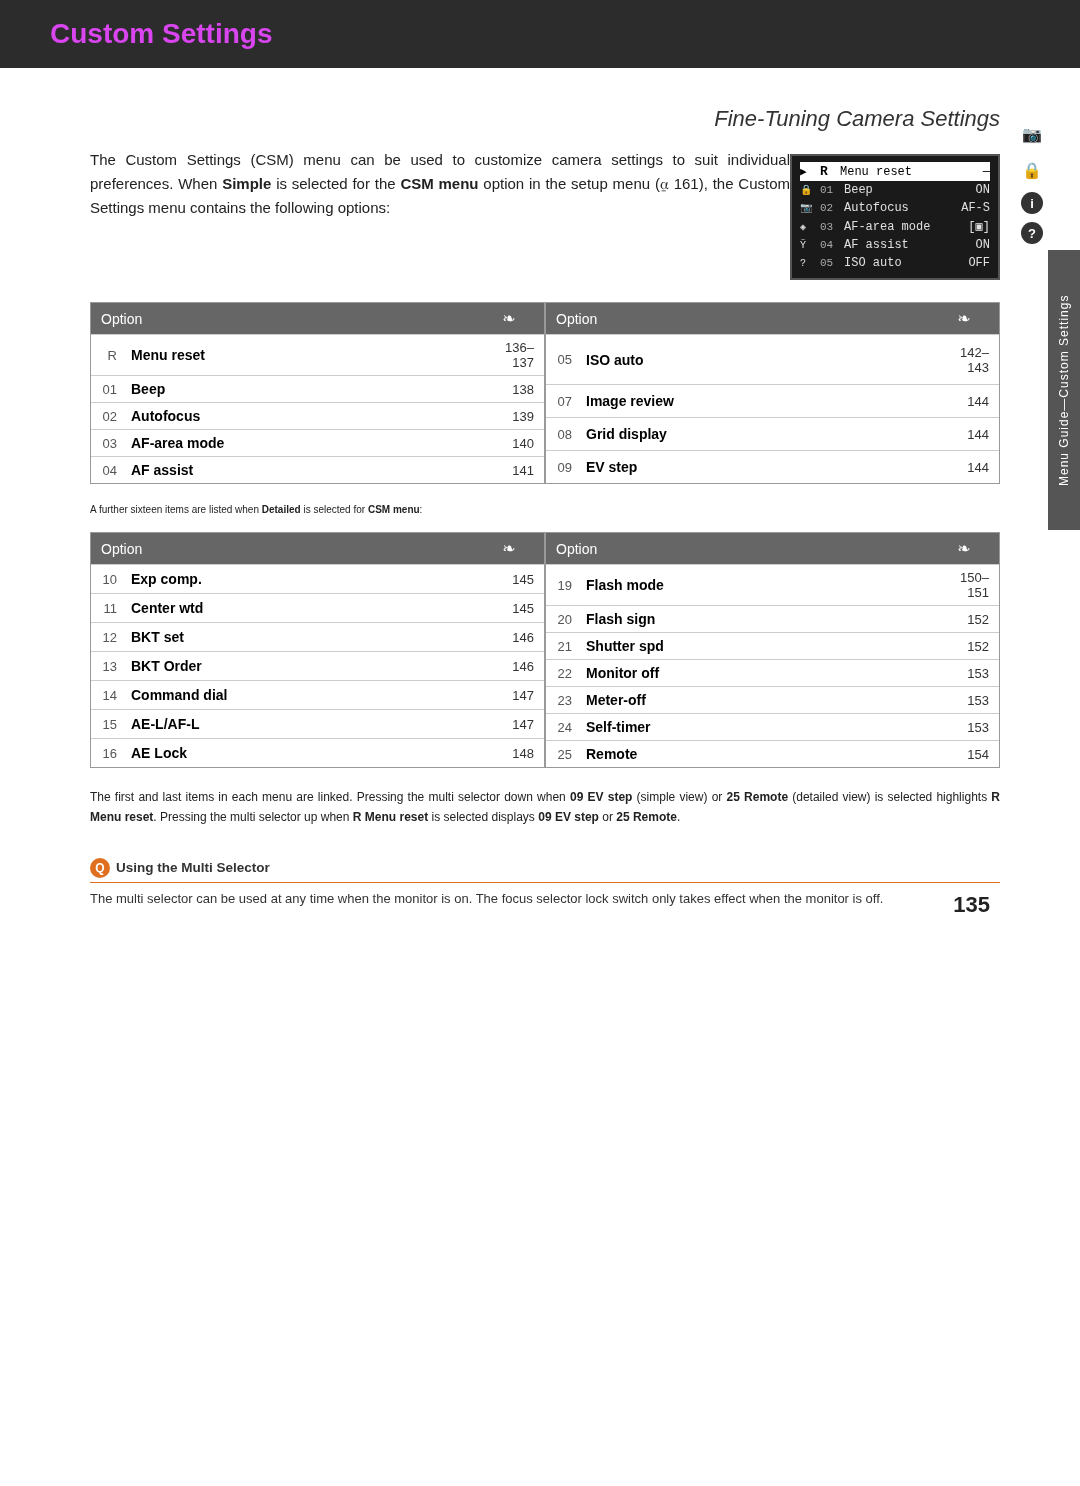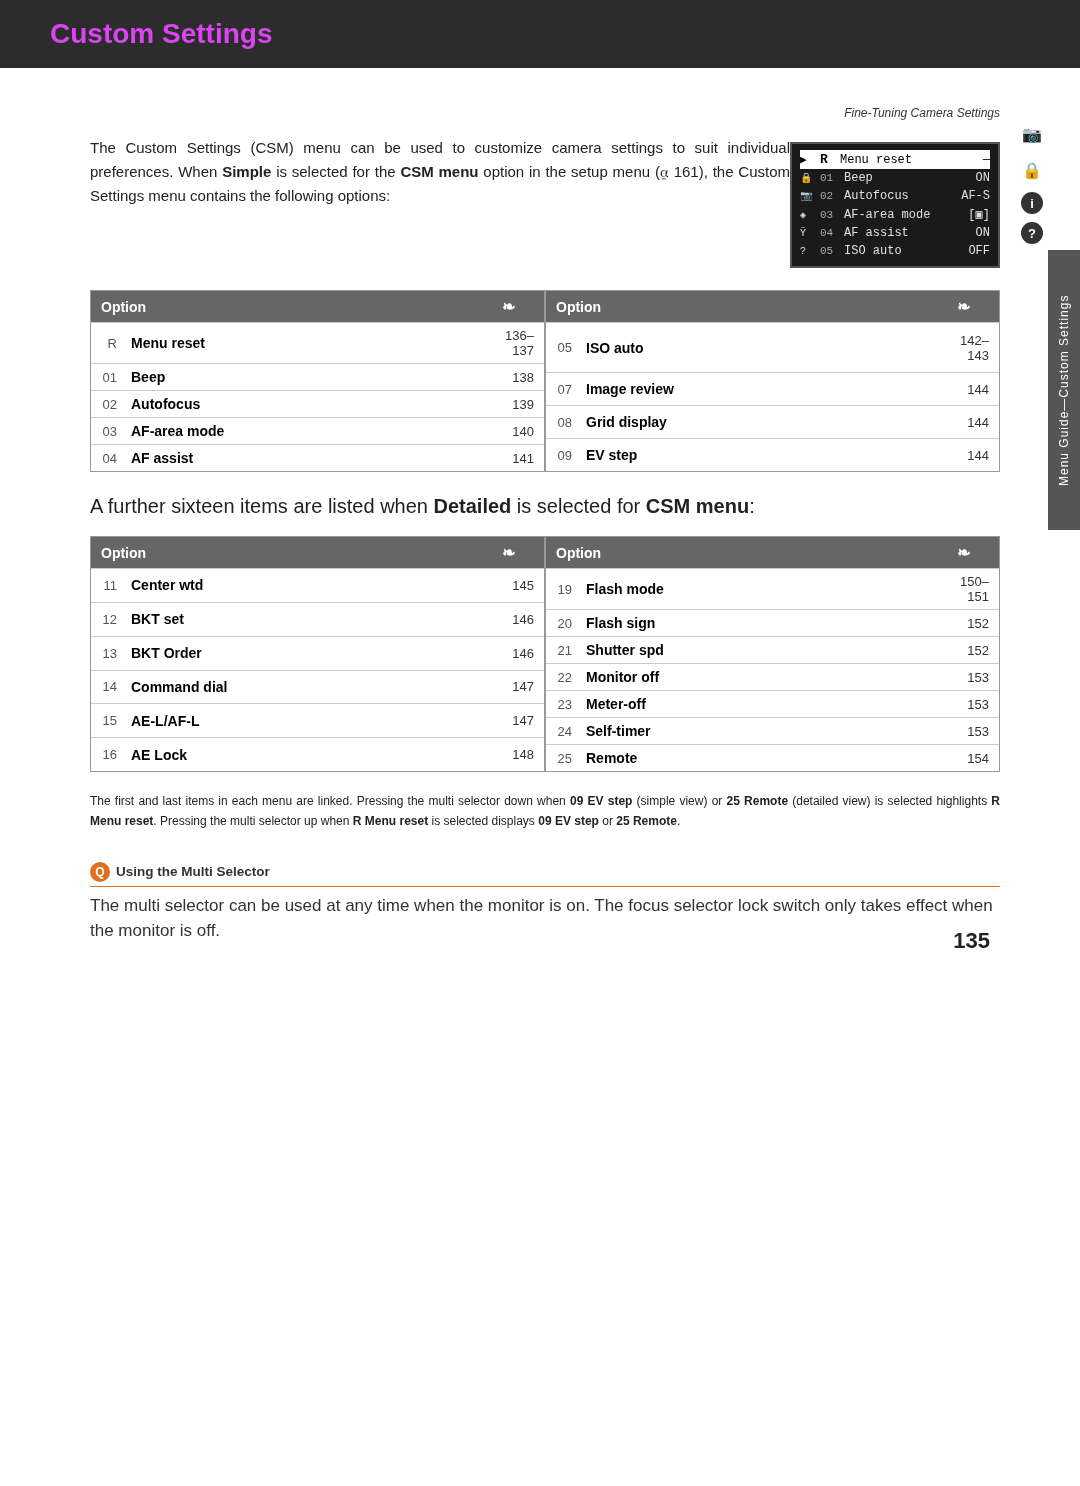--- a/index.html
+++ b/index.html
@@ -15,21 +15,21 @@
     .page-container {
       width: 1000px;
       margin: 0 auto;
       padding: 30px 40px 40px 50px;
       position: relative;
     }
 
     .subtitle {
       text-align: right;
       font-style: italic;
-      font-size: 12px;
+      font-size: 22px;
       color: #333;
       padding: 8px 0 16px 0;
       border-bottom: none;
     }
 
     
     .intro-section {
       display: flex;
       margin-bottom: 22px;
       align-items: flex-start;
@@ -104,21 +104,21 @@
     .table-half {
       flex: 1;
       border-collapse: collapse;
     }
 
     .table-half th {
       background: #666;
       color: #fff;
       padding: 6px 10px;
       font-size: 14px;
-      font-weight: bold;
+      font-weight: normal;
       text-align: left;
     }
 
     .table-half td {
       padding: 5px 10px;
       font-size: 14px;
       border-top: 1px solid #ccc;
       vertical-align: middle;
     }
 
@@ -142,21 +142,21 @@
       color: #333;
       margin-top: 44px;
     }
 
     .table-divider {
       width: 2px;
       background: #999;
     }
 
     .between-text {
-      font-size: 20px;
+      font-size: 10px;
       line-height: 1.6;
       color: #222;
       margin: 18px 0 14px 0;
     }
 
     .bottom-text {
       font-size: 12px;
       line-height: 1.65;
       color: #222;
       margin-top: 20px;
@@ -188,21 +188,21 @@
       display: inline-flex;
       align-items: center;
       justify-content: center;
       color: #fff;
       font-size: 12px;
       font-weight: bold;
       flex-shrink: 0;
     }
 
     .note-text {
-      font-size: 17px;
+      font-size: 13px;
       color: #333;
       line-height: 1.5;
     }
 
     
     .page-number {
       position: absolute;
       bottom: 30px;
       right: 50px;
       font-size: 22px;
@@ -396,20 +396,25 @@
     <div class="tables-pair">
       <table class="table-half">
         <thead>
           <tr>
             <th colspan="2" style="background:#666; color:#fff; padding:6px 10px; font-size:14px; text-align:left;">Option</th>
             <th style="background:#666; color:#fff; padding:6px 10px; font-size:16px; text-align:center; width:70px;">❧</th>
           </tr>
         </thead>
         <tbody>
           <tr>
+            <td class="row-num">10</td>
+            <td class="row-label">Exp comp.</td>
+            <td class="row-page">145</td>
+          </tr>
+          <tr>
             <td class="row-num">11</td>
             <td class="row-label">Center wtd</td>
             <td class="row-page">145</td>
           </tr>
           <tr>
             <td class="row-num">12</td>
             <td class="row-label">BKT set</td>
             <td class="row-page">146</td>
           </tr>
           <tr>

